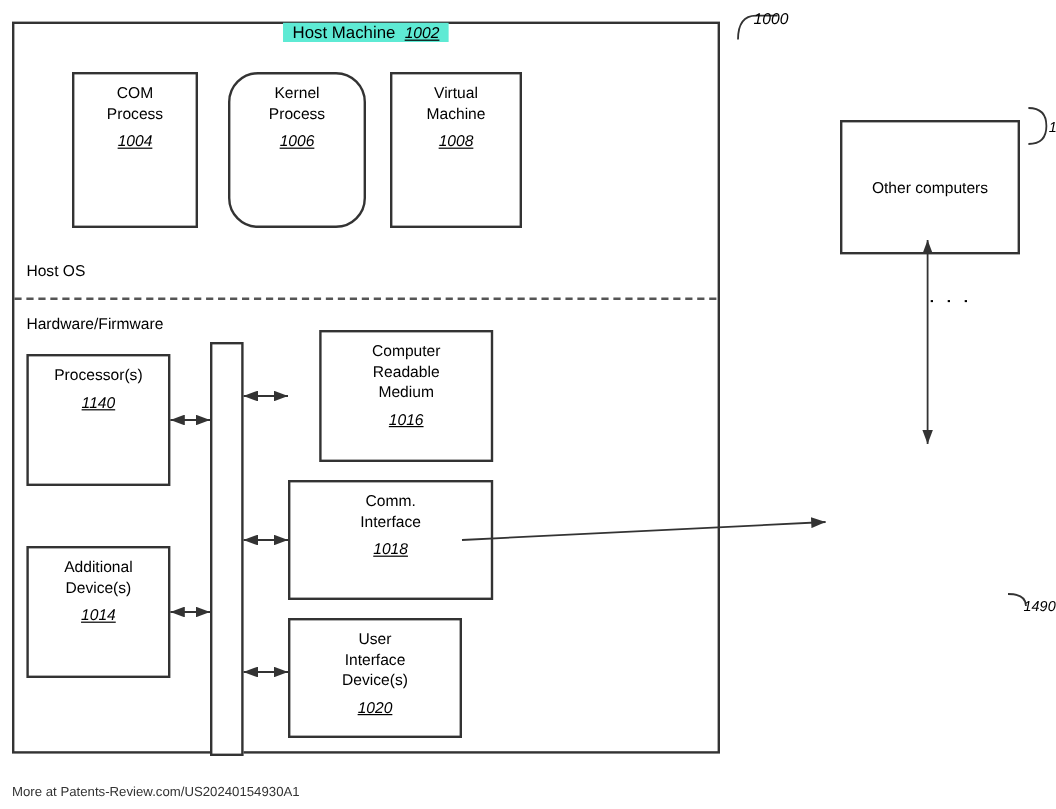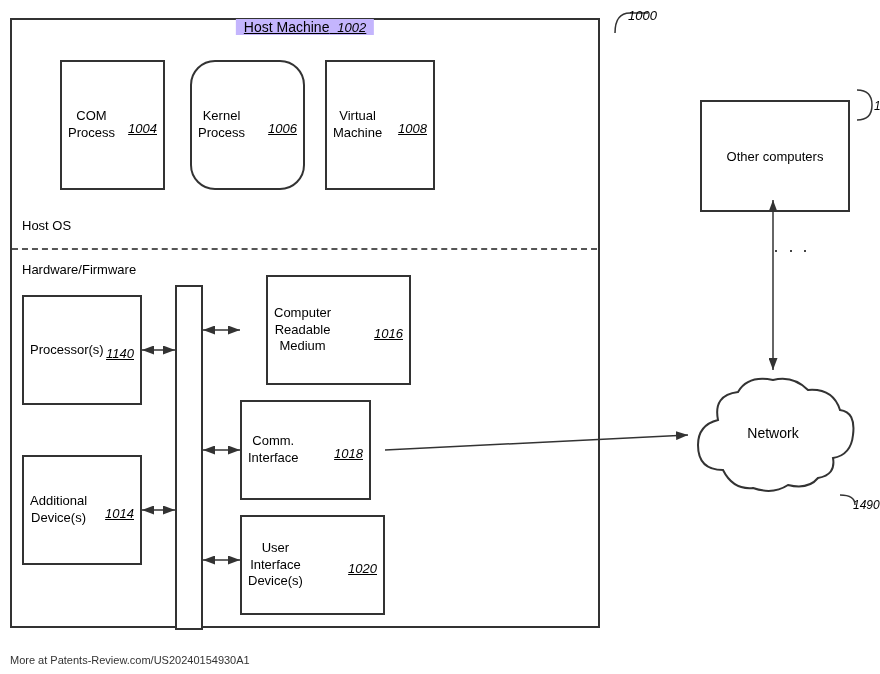--- a/index.html
+++ b/index.html
@@ -25,26 +25,25 @@
       left: 10px;
       width: 590px;
       height: 610px;
       border: 2px solid #333;
     }
     .host-machine-label {
       position: absolute;
       top: -1px;
       left: 50%;
       transform: translateX(-50%);
-      background: #c4b5fd;
+      background: #5eead4;
       padding: 0 8px;
       font-size: 14px;
       font-weight: normal;
       white-space: nowrap;
-      text-decoration: underline;
     }
     .host-machine-id {
       text-decoration: underline;
       font-style: italic;
       font-size: 13px;
     }
     
     .ref-1000 {
       position: absolute;
       top: 8px;
@@ -74,23 +73,23 @@
       width: 585px;
       border-top: 2px dashed #555;
     }
     
     .process-box {
       position: absolute;
       border: 2px solid #333;
       background: #fff;
       text-align: center;
       display: flex;
-      flex-direction: row;
+      flex-direction: column;
       align-items: center;
-      justify-content: space-between;
+      justify-content: flex-start;
       padding: 8px 6px;
     }
     .process-box .box-label {
       font-size: 13px;
       line-height: 1.3;
     }
     .process-box .box-id {
       text-decoration: underline;
       font-style: italic;
       font-size: 13px;
@@ -137,21 +136,21 @@
       top: 275px;
       left: 240px;
       width: 145px;
       height: 110px;
       margin-left: 26px;
     }
     
     .comm-box {
       top: 400px;
       left: 240px;
-      width: 131px;
+      width: 171px;
       height: 100px;
     }
     
     .uid-box {
       top: 515px;
       left: 240px;
       width: 145px;
       height: 100px;
     }
     
@@ -288,27 +287,20 @@
     ·<br>·<br>·
   </div>
 
   <div style="position:absolute;top:85px;left:852px;">
     <svg width="30" height="40">
       <path d="M 5 5 Q 20 5 20 20 Q 20 35 5 35" stroke="#333" stroke-width="1.5" fill="none"></path>
     </svg>
     <div style="position:absolute;top:14px;left:22px;font-style:italic;font-size:12px;">1090</div>
   </div>
 
-  <div class="network-cloud">
-    <svg width="170" height="130" viewBox="0 0 170 130">
-
-      <path d="M 35 100 Q 10 100 10 75 Q 10 55 30 50 Q 25 25 50 22 Q 60 5 85 10 Q 105 5 120 20 Q 145 18 152 40 Q 168 42 165 65 Q 163 85 145 88 Q 148 105 130 108 Q 120 120 100 115 Q 85 125 65 118 Q 45 120 35 100 Z" fill="#fff" stroke="#333" stroke-width="2"></path>
-      <text x="85" y="68" text-anchor="middle" font-size="14" font-family="Arial">Network</text>
-    </svg>
-  </div>
 
   <div style="position:absolute;top:490px;left:835px;">
     <svg width="30" height="25">
       <path d="M 5 5 Q 20 5 20 15" stroke="#333" stroke-width="1.5" fill="none"></path>
     </svg>
     <div style="position:absolute;top:8px;left:18px;font-style:italic;font-size:12px;">1490</div>
   </div>
 
   <svg class="arrows-svg">
 

